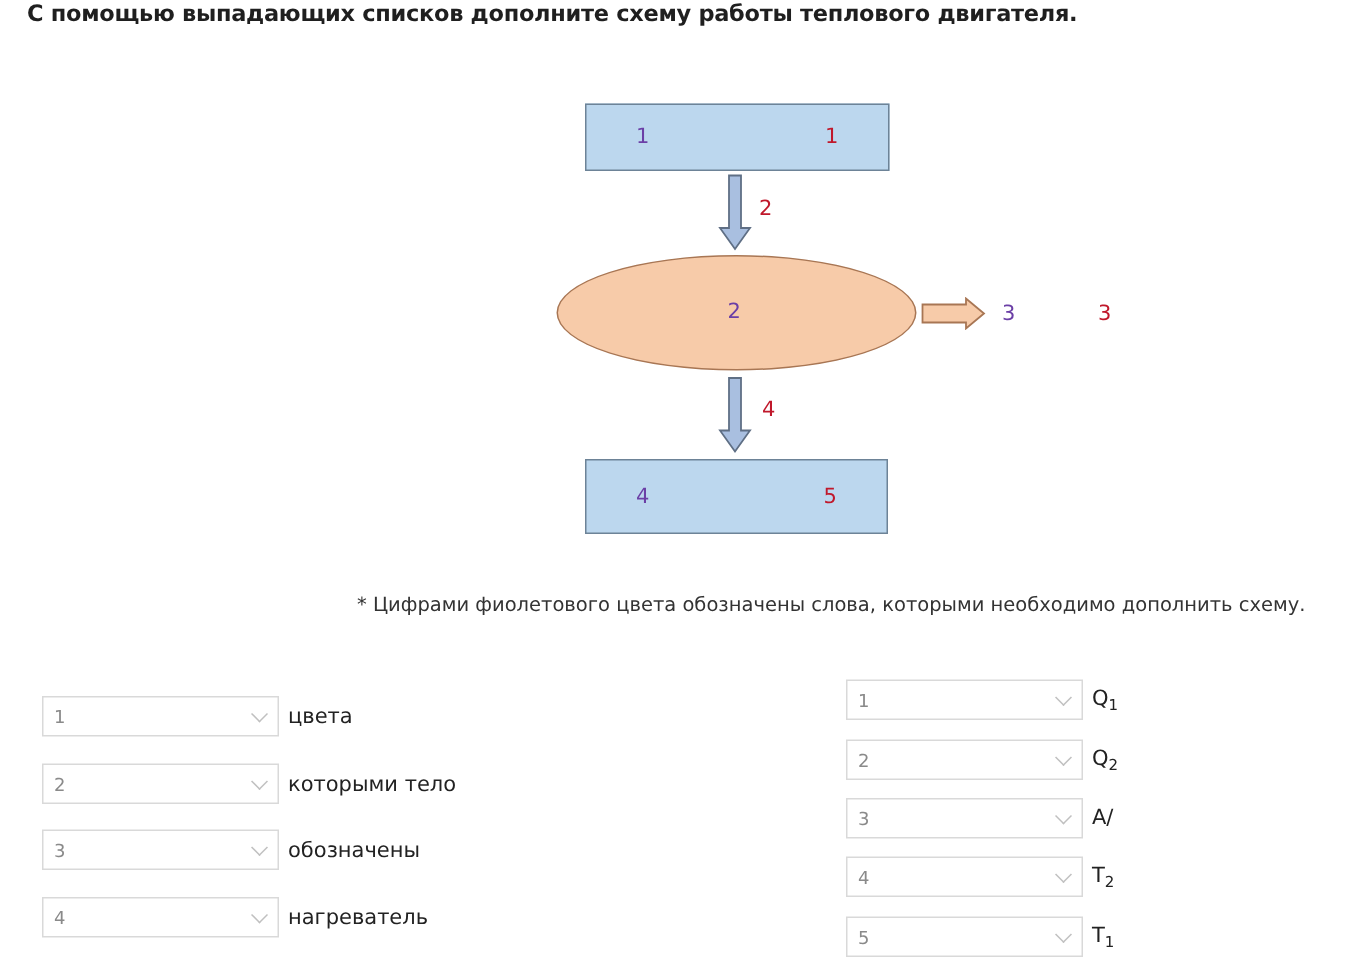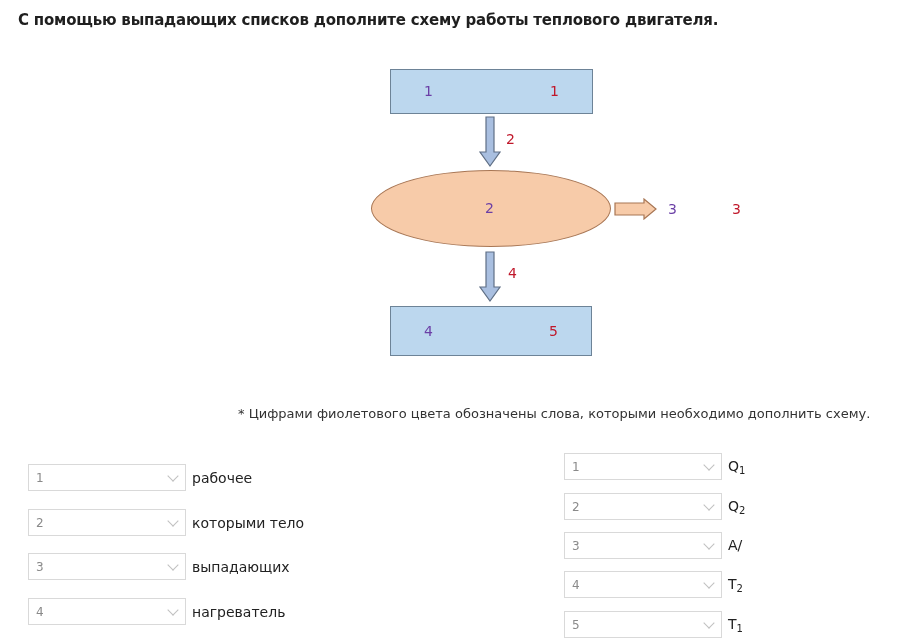--- a/index.html
+++ b/index.html
@@ -1,25 +1,25 @@
 <!DOCTYPE html>
 <html><head>
 <meta charset="utf-8">
 <style>
   html, body { margin:0; padding:0; background:#ffffff; }
   body { width:900px; height:643px; position:relative; overflow:hidden;
          font-family:"DejaVu Sans","Liberation Sans",sans-serif; color:#222; }
-  .title { position:absolute; left:18px; top:11px; font-size:15px; font-weight:bold; color:#1f1f1f; letter-spacing:-0.2px; }
+  .title { position:absolute; left:18px; top:0; font-size:15px; font-weight:bold; color:#1f1f1f; letter-spacing:-0.2px; }
   .diagram { position:absolute; left:0; top:0; width:900px; height:380px; }
   .box { position:absolute; background:#bcd7ee; border:1.5px solid #6d8397; box-sizing:border-box; }
   .ellipse { position:absolute; background:#f7cba9; border:1.5px solid #a87654; border-radius:50%; box-sizing:border-box; }
   .num { position:absolute; font-size:14px; }
   .purple { color:#6b3fa6; }
   .red { color:#c0182b; }
-  .note { position:absolute; left:238px; top:406px; font-size:13px; color:#333; }
+  .note { position:absolute; left:238px; top:396px; font-size:13px; color:#333; }
   .row { position:absolute; display:flex; align-items:center; }
   .select { width:158px; height:27px; border:1px solid #d9d9d9; background:#fff; box-sizing:border-box;
             display:flex; align-items:center; justify-content:space-between; padding:0 8px 0 7px; font-size:12px; color:#8a8a8a; }
   .chev { width:7px; height:7px; border-right:1px solid #c0c0c0; border-bottom:1px solid #c0c0c0; transform:rotate(45deg); margin-top:-4px; }
   .label { margin-left:6px; font-size:14px; color:#222; }
   .sub { font-size:10px; vertical-align:-3px; }
 </style>
 </head>
 <body>
 
@@ -57,35 +57,35 @@
   </div>
 </div>
 
 <div class="note">* Цифрами фиолетового цвета обозначены слова, которыми необходимо дополнить схему.</div>
 
 <div class="row" style="left:28px;top:464px;">
   <div class="select">
       <span>1</span>
       <span class="chev"></span>
     </div>
-  <span class="label">рабочее</span>
+  <span class="label">цвета</span>
 </div>
 <div class="row" style="left:28px;top:509px;">
   <div class="select">
       <span>2</span>
       <span class="chev"></span>
     </div>
   <span class="label">которыми тело</span>
 </div>
 <div class="row" style="left:28px;top:553px;">
   <div class="select">
       <span>3</span>
       <span class="chev"></span>
     </div>
-  <span class="label">выпадающих</span>
+  <span class="label">обозначены</span>
 </div>
 <div class="row" style="left:28px;top:598px;">
   <div class="select">
       <span>4</span>
       <span class="chev"></span>
     </div>
   <span class="label">нагреватель</span>
 </div>
 
 <div class="row" style="left:564px;top:453px;">

